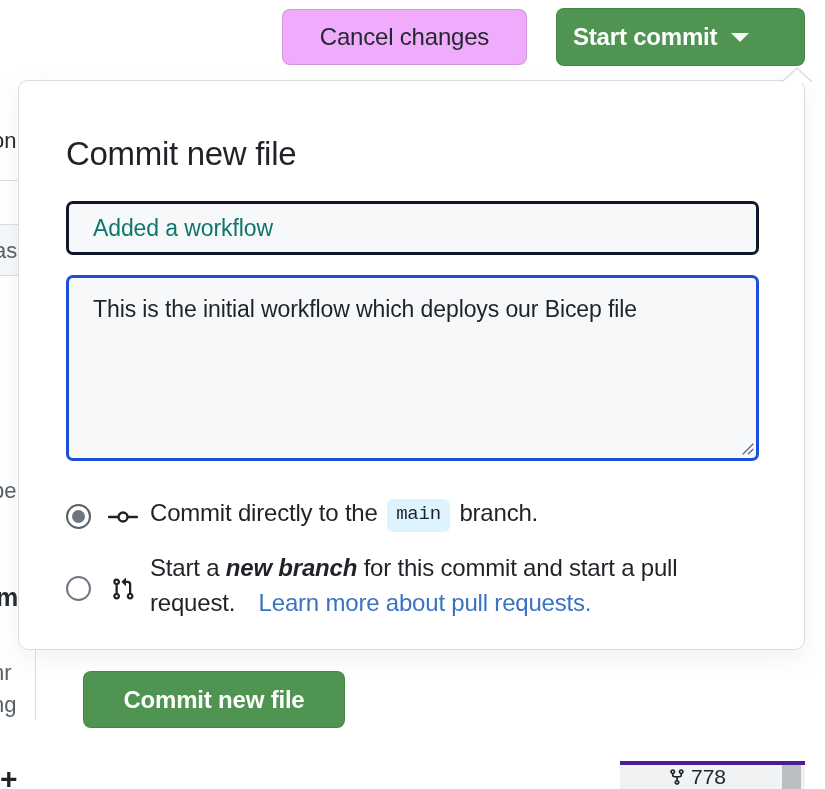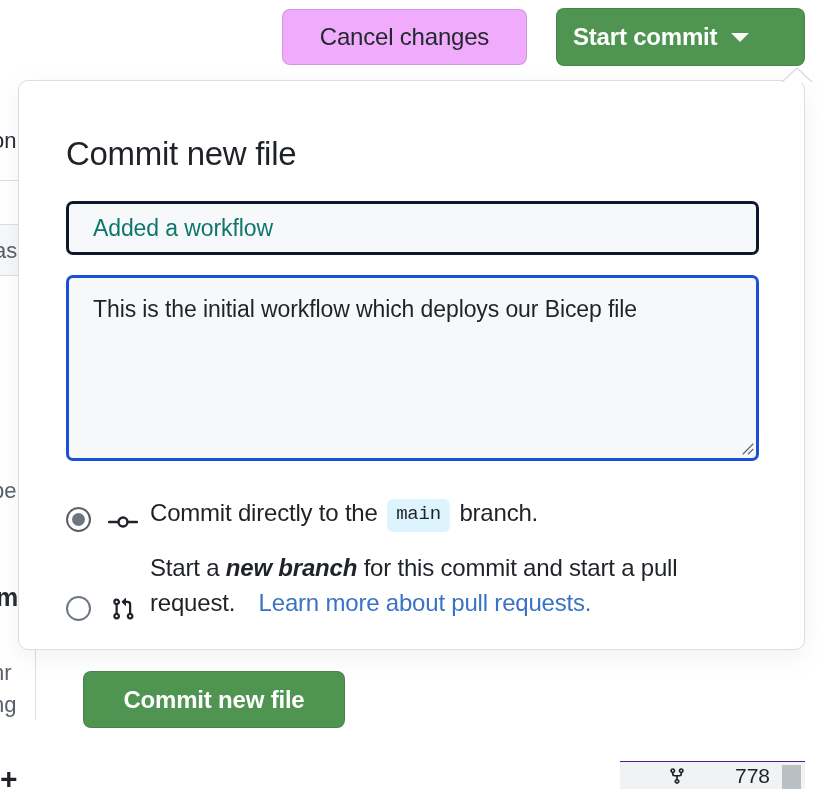--- a/index.html
+++ b/index.html
@@ -64,25 +64,24 @@
   }
 
   
   .fork-strip {
     position: absolute;
     left: 620px;
     top: 761px;
     height: 28px;
     width: 185px;
     background: #f0f2f4;
-    border-top: 1px solid #4c1d95;
+    border-top: 4px solid #4c1d95;
     display: flex;
     align-items: center;
     padding-left: 48px;
-    gap: 44px;
   }
   .fork-icon {
     width: 18px; height: 18px;
     margin-right: 5px;
     color: #1f2328;
     flex: none;
   }
   .fork-count {
     font-size: 21px;
     color: #1f2328;
@@ -238,21 +237,21 @@
     height: 14px;
     pointer-events: none;
     color: #57606a;
   }
 
   
   .radio-row {
     position: absolute;
     left: 47px;
     display: flex;
-    align-items: flex-end;
+    align-items: center;
     gap: 0;
   }
   .radio-row.row1 { top: 415px; width: 700px; }
   .radio-row.row2 { top: 470px; width: 700px; }
 
   .radio-outer {
     width: 25px; height: 25px;
     border-radius: 50%;
     border: 2px solid #6e7781;
     background: #ffffff;

